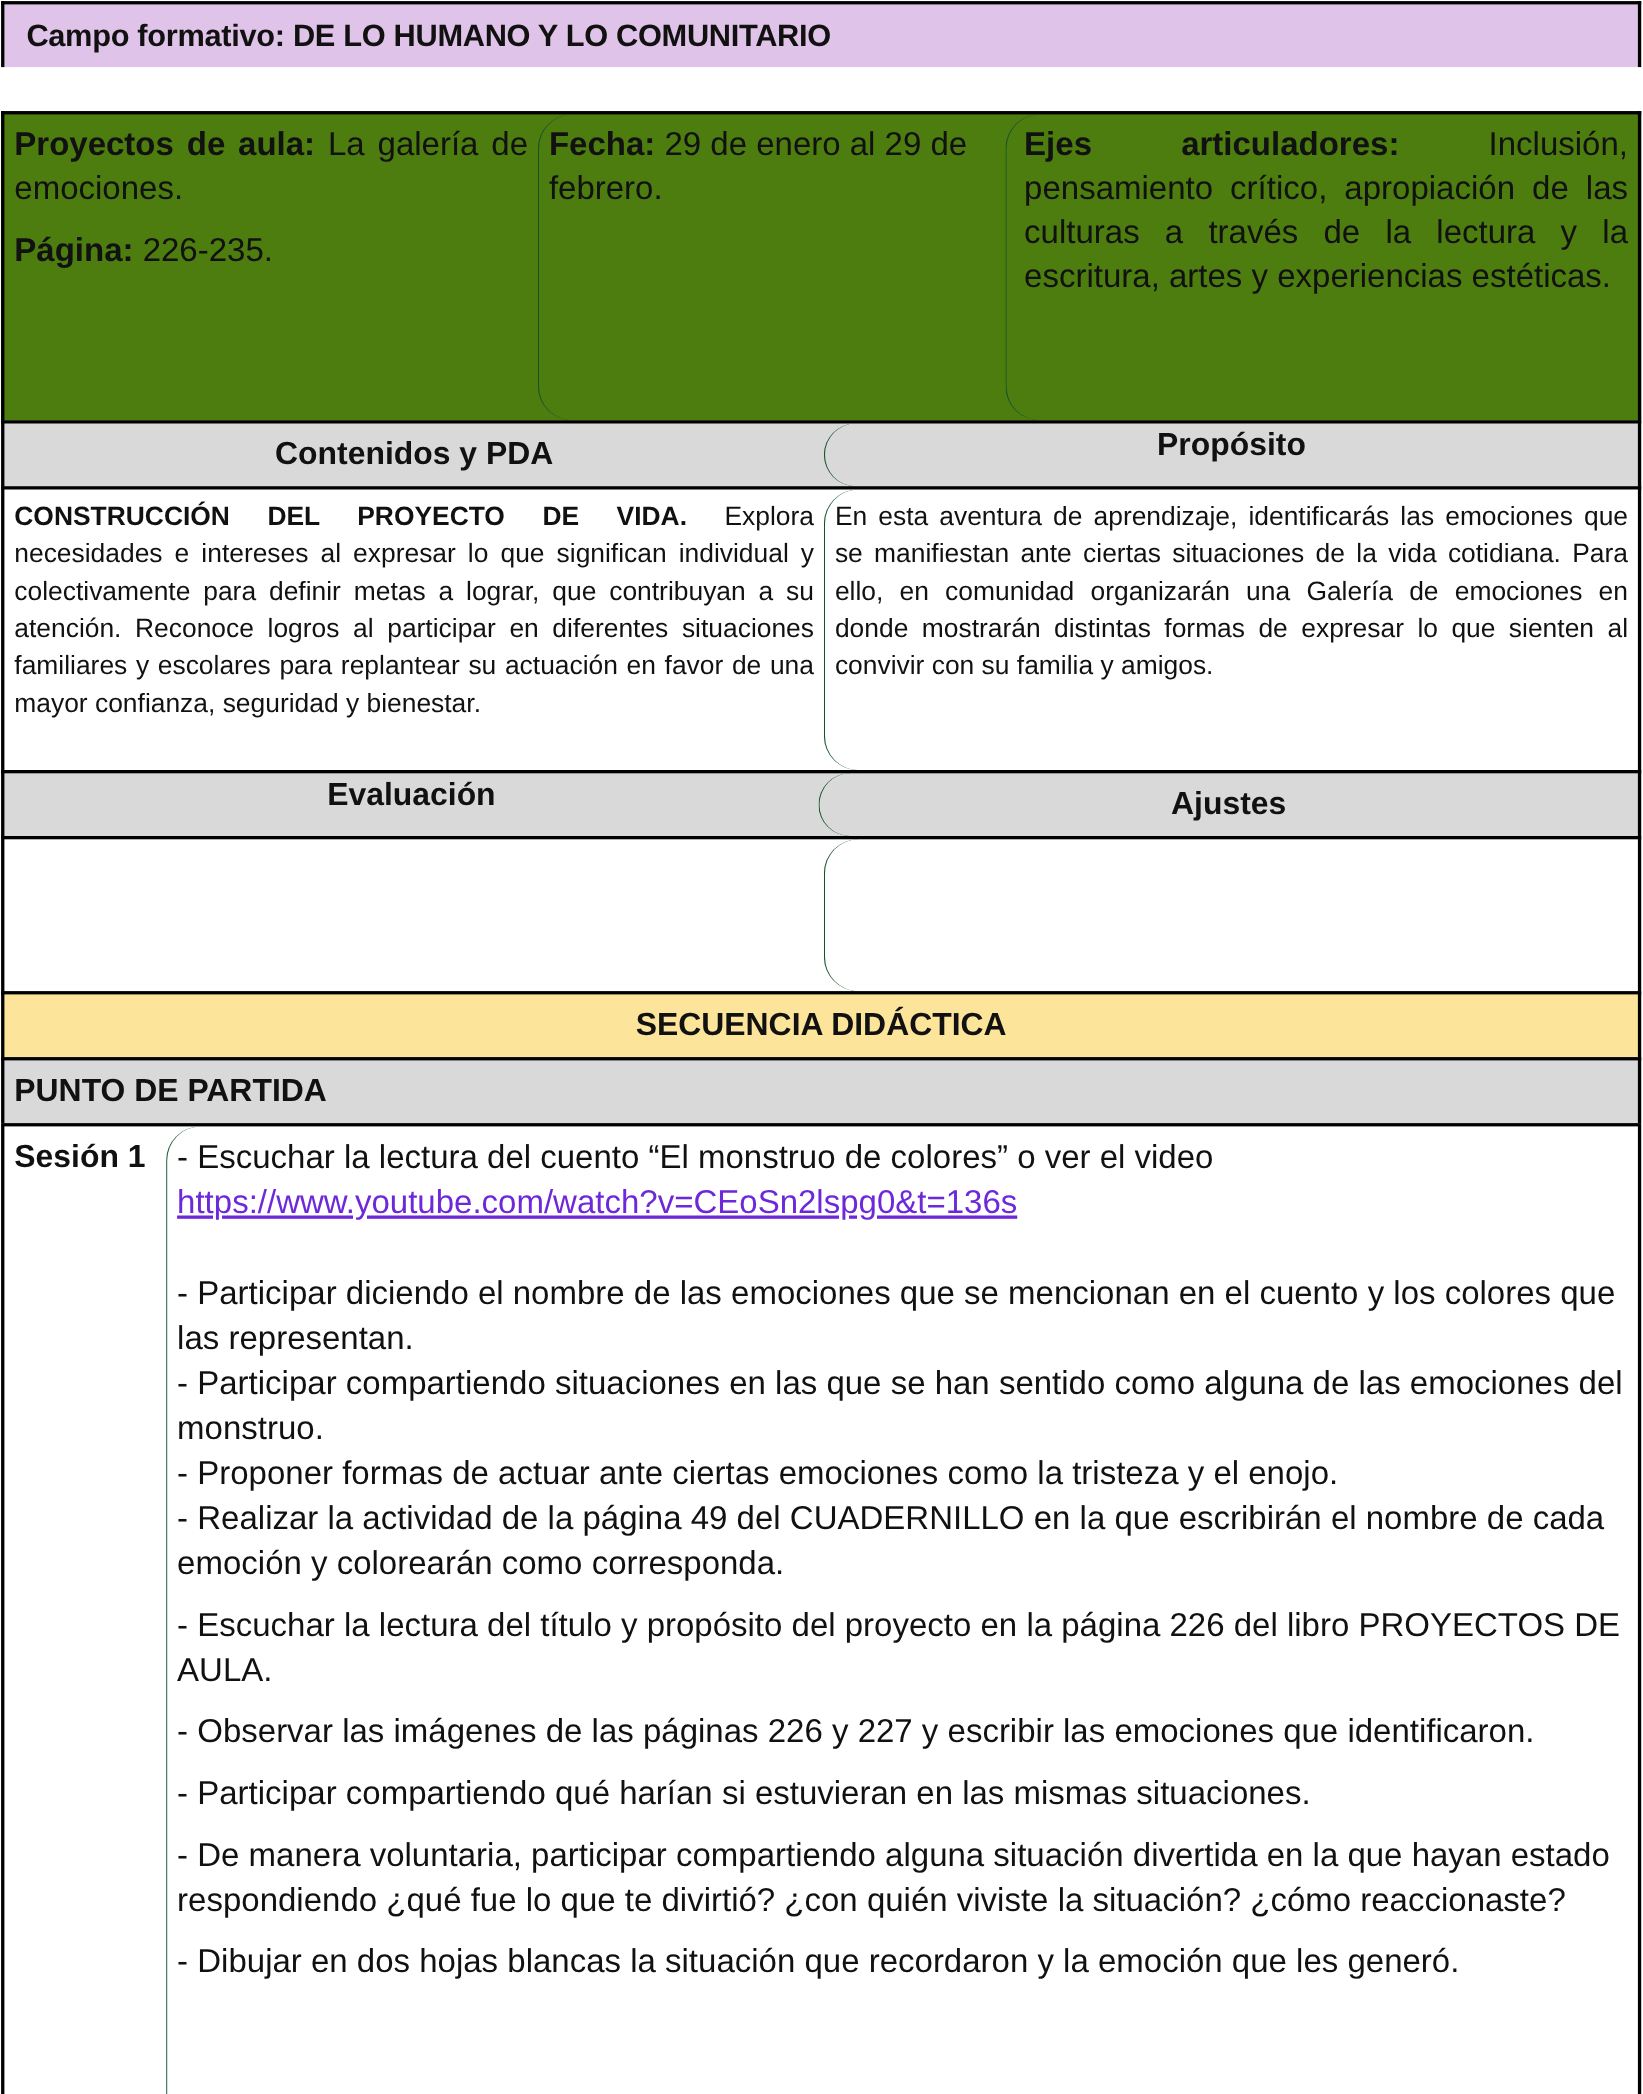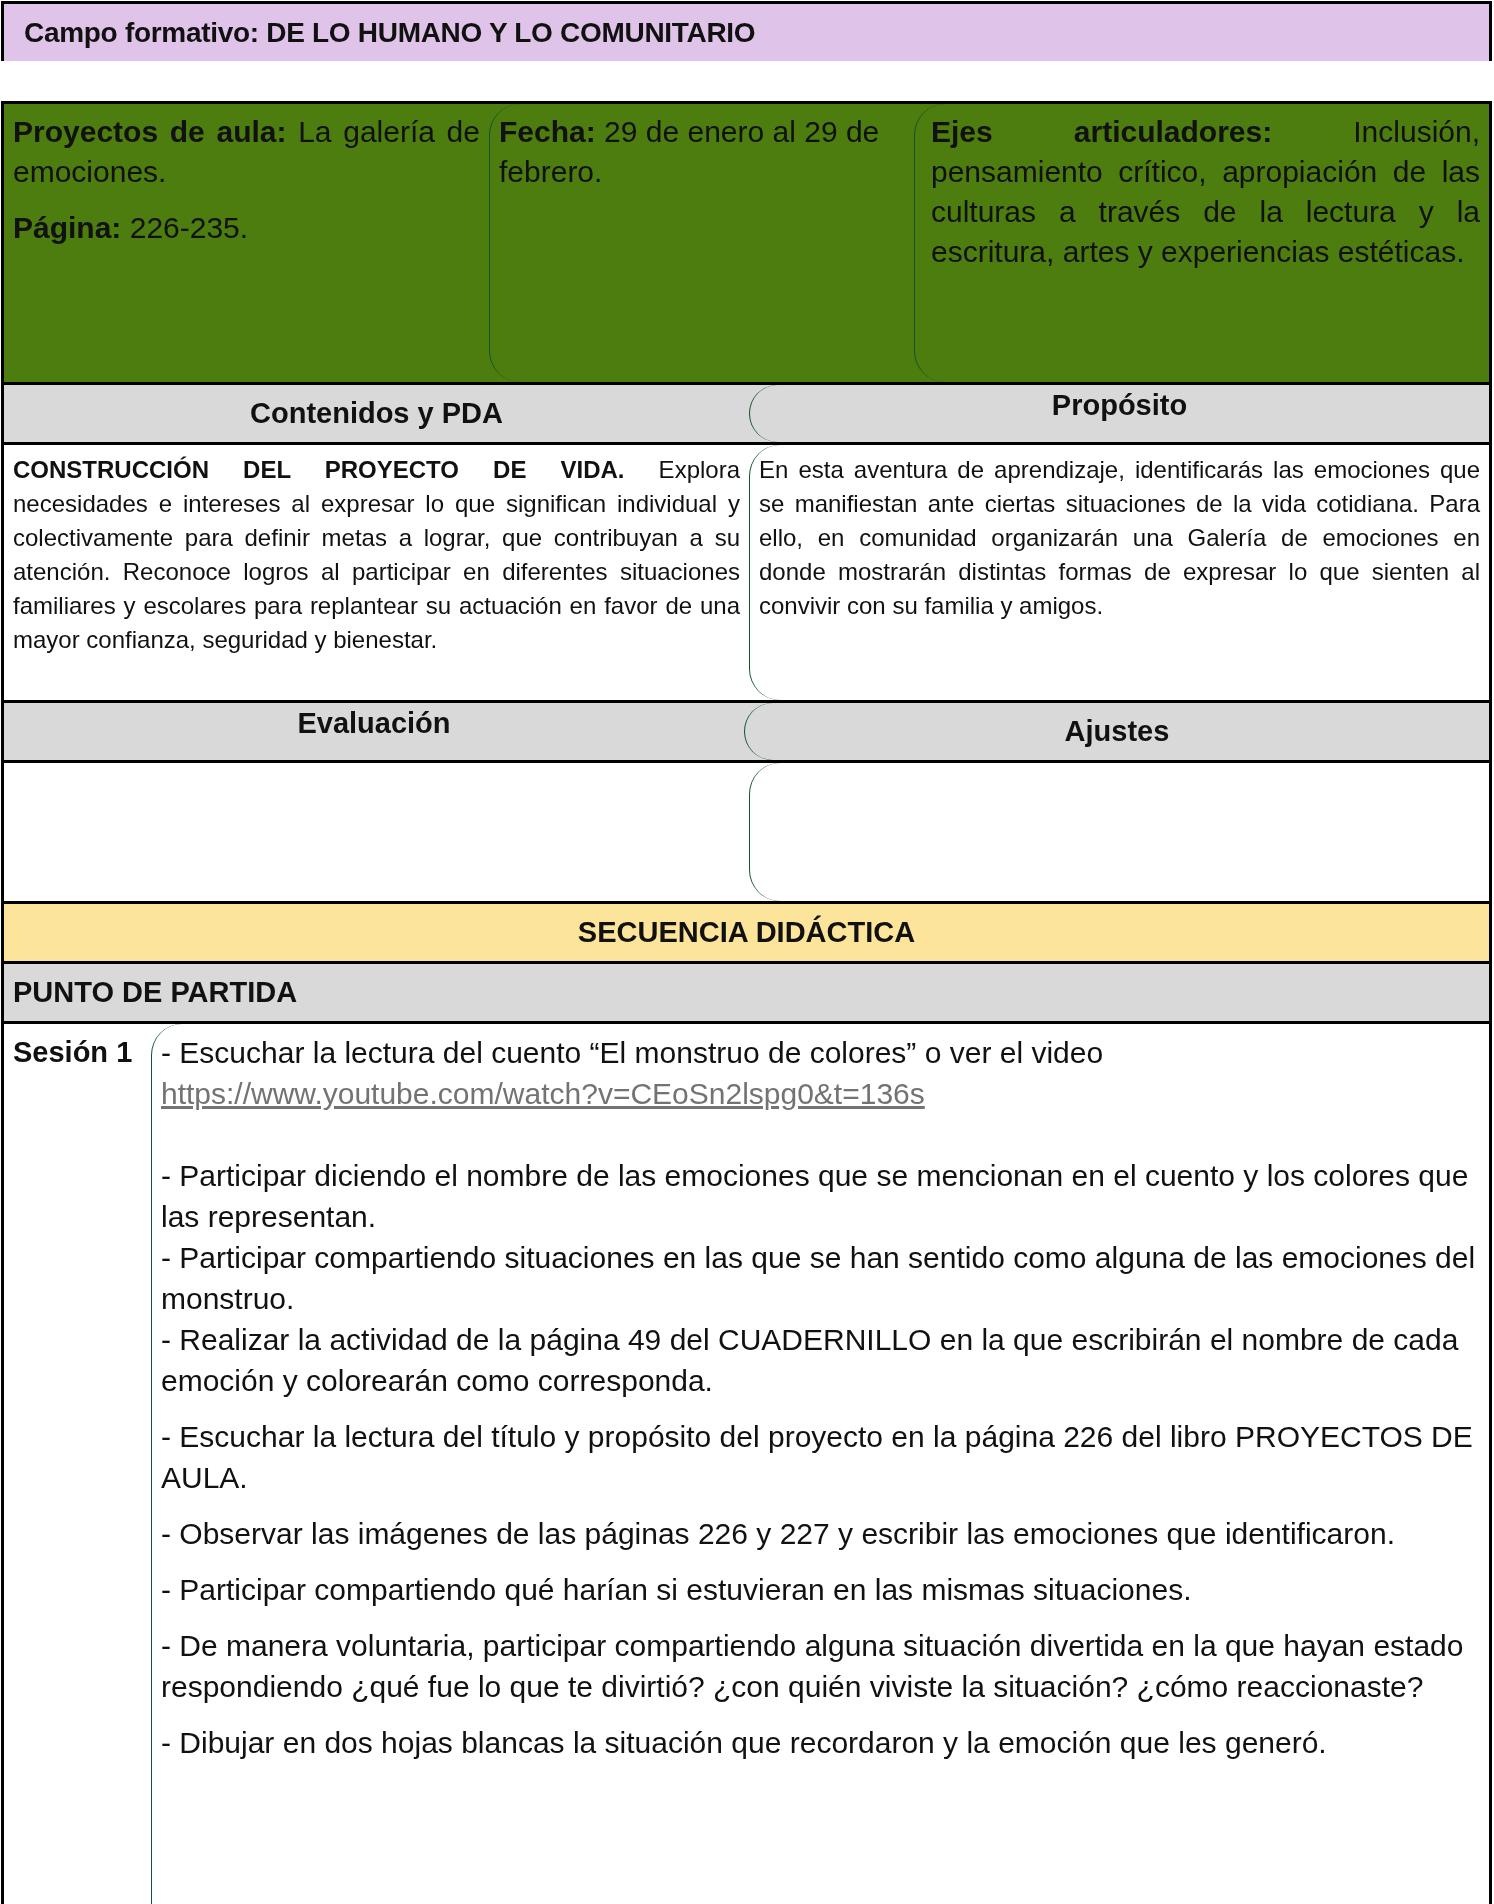--- a/index.html
+++ b/index.html
@@ -27,21 +27,21 @@
     .seq-row { background: #fde49b; height: 60px; justify-content: center; align-items: center; }
     .seq-row span { font-weight: bold; font-size: 29px; }
     .phase-row { background: #d9d9d9; height: 60px; align-items: center; padding-left: 9px; }
     .phase-row span { font-weight: bold; font-size: 29px; }
     .session-row { height: 922px; background: #fff; }
     .session-label { width: 147px; padding: 8px 9px; font-weight: bold; font-size: 29px; line-height: 40px; }
     .session-body { flex: 1; padding: 8px 9px; font-size: 30px; line-height: 41px; }
     .session-body p { margin-bottom: 0; }
     .session-body .gap { margin-top: 15px; }
     .session-body .gap-big { margin-top: 41px; }
-    .link { color: #737373; text-decoration: underline; }
+    .link { color: #6d28d9; text-decoration: underline; }
   </style>
 </head>
 <body>
 
 <div class="doc">
 
   <div class="row title-row">
     <span>Campo formativo: DE LO HUMANO Y LO COMUNITARIO</span>
   </div>
 
@@ -97,20 +97,21 @@
   <div class="row phase-row">
     <span>PUNTO DE PARTIDA</span>
   </div>
 
   <div class="row session-row">
     <div class="cell session-label">Sesión 1</div>
     <div class="cell session-body">
       <p><span>- Escuchar la lectura del cuento “El monstruo de colores” o ver el video </span><a class="link">https://www.youtube.com/watch?v=CEoSn2lspg0&amp;t=136s</a></p>
       <p class="gap-big">- Participar diciendo el nombre de las emociones que se mencionan en el cuento y los colores que las representan.</p>
       <p>- Participar compartiendo situaciones en las que se han sentido como alguna de las emociones del monstruo.</p>
+      <p>- Proponer formas de actuar ante ciertas emociones como la tristeza y el enojo.</p>
       <p>- Realizar la actividad de la página 49 del CUADERNILLO en la que escribirán el nombre de cada emoción y colorearán como corresponda.</p>
       <p class="gap">- Escuchar la lectura del título y propósito del proyecto en la página 226 del libro PROYECTOS DE AULA.</p>
       <p class="gap">- Observar las imágenes de las páginas 226 y 227 y escribir las emociones que identificaron.</p>
       <p class="gap">- Participar compartiendo qué harían si estuvieran en las mismas situaciones.</p>
       <p class="gap">- De manera voluntaria, participar compartiendo alguna situación divertida en la que hayan estado respondiendo ¿qué fue lo que te divirtió? ¿con quién viviste la situación? ¿cómo reaccionaste?</p>
       <p class="gap">- Dibujar en dos hojas blancas la situación que recordaron y la emoción que les generó.</p>
     </div>
   </div>
 
 </div>

